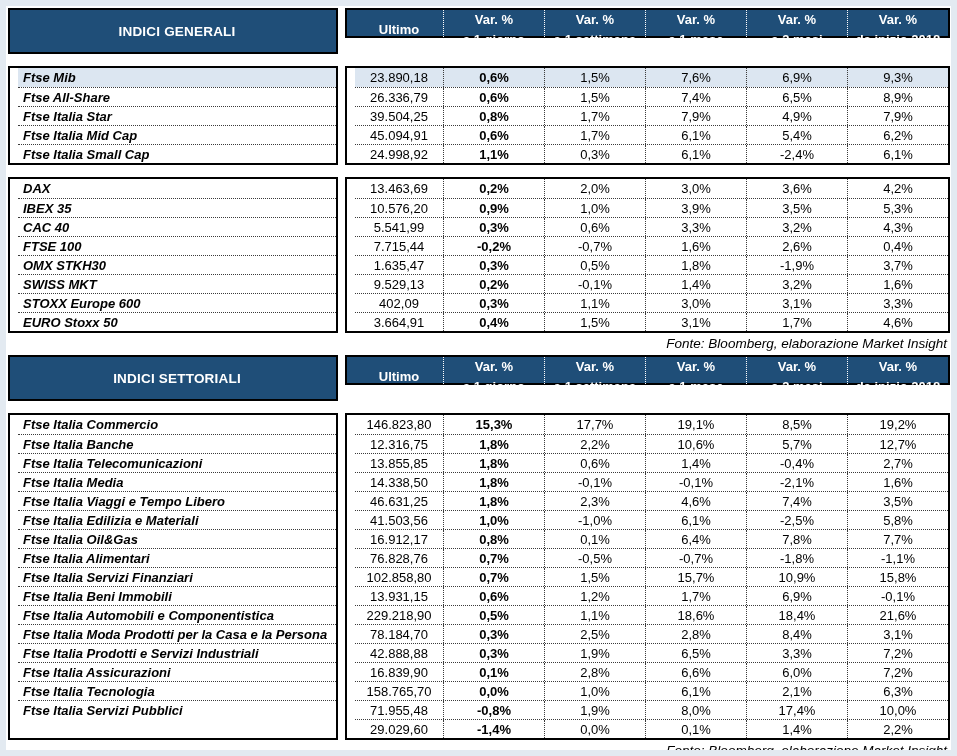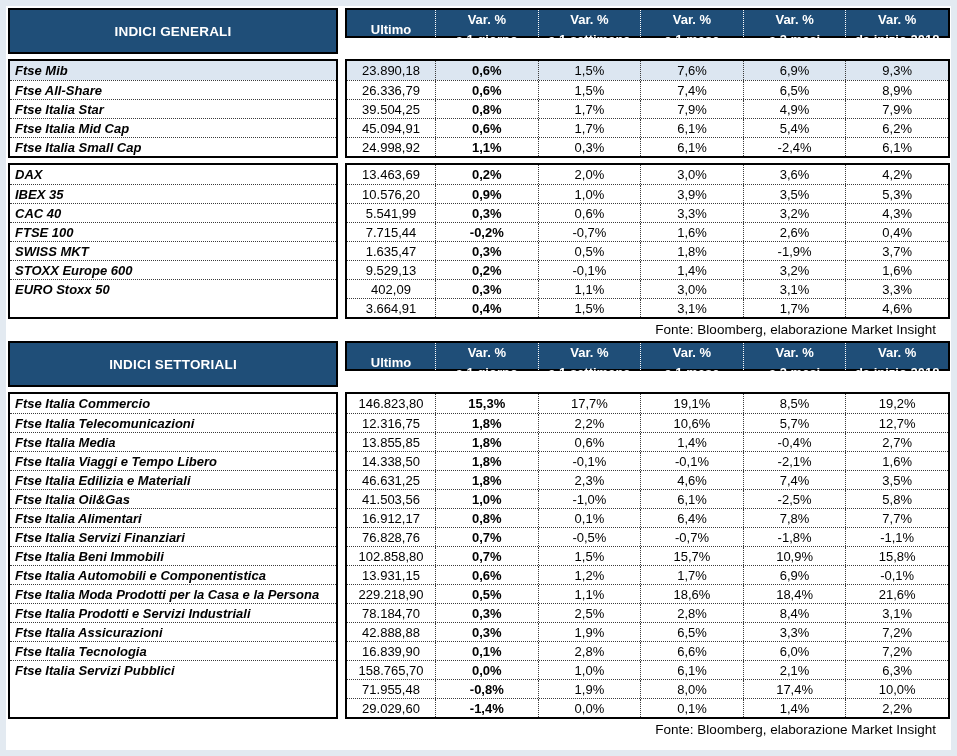--- a/index.html
+++ b/index.html
@@ -7,26 +7,27 @@
   body {
     width: 957px; height: 756px;
     background: var(--page-bg, #ffffff);
     border: 6px solid var(--frame-color, #e3eaf1);
     font-family: "Liberation Sans", sans-serif;
     color: #000;
     overflow: hidden;
   }
   .sheet { padding: 2px 0 0 2px; }
 
-  .band { display: flex; gap: 7px; margin-top: 5px; }
+  .band { display: flex; gap: 7px; margin-top: 12px; }
   .band:first-child { margin-top: 0; }
 
   .box {
     border: 2px solid #000;
     background: #fff;
+    padding-left: 8px;
   }
   .name-box { width: 330px; }
   .data-box { width: 605px; }
 
   
   .head-name {
     background: var(--header-bg, #1f4e78);
     color: var(--header-text, #ffffff);
     height: 46px;
     display: flex; align-items: center; justify-content: center;
@@ -62,23 +63,24 @@
     display: flex; align-items: center; justify-content: center;
     font-size: 13px;
   }
   .dcell.sep { border-left: 1px dotted #3a3a3a; }
   .dcell.bold { font-weight: bold; }
   .hl-row { background: var(--highlight-bg, #dce6f1); }
 
   .fonte {
     width: 942px;
     text-align: right;
+    font-style: italic;
     font-size: 13.5px;
     margin: 3px 0 4px 0;
-    padding-right: 14px;
+    padding-right: 3px;
   }
 </style>
 </head>
 <body>
 
 <div class="sheet">
   <section class="market-table">
       <div class="band">
         <div class="box name-box head-name">INDICI GENERALI</div>
         <div class="box data-box head-grid">
@@ -157,20 +159,21 @@
             <div class="dcell sep">6,1%</div>
           </div>
         </div>
       </div>
       <div class="band">
         <div class="box name-box">
           <div class="nrow">DAX</div>
           <div class="nrow rsep">IBEX 35</div>
           <div class="nrow rsep">CAC 40</div>
           <div class="nrow rsep">FTSE 100</div>
+          <div class="nrow rsep">OMX STKH30</div>
           <div class="nrow rsep">SWISS MKT</div>
           <div class="nrow rsep">STOXX Europe 600</div>
           <div class="nrow rsep">EURO Stoxx 50</div>
         </div>
         <div class="box data-box">
           <div class="drow">
             <div class="dcell">13.463,69</div>
             <div class="dcell sep bold">0,2%</div>
             <div class="dcell sep">2,0%</div>
             <div class="dcell sep">3,0%</div>
@@ -262,20 +265,21 @@
           </div>
           <div class="hcell sep">
             <div class="hl">Var. %</div>
             <div class="hl">da inizio 2018</div>
           </div>
         </div>
       </div>
       <div class="band">
         <div class="box name-box">
           <div class="nrow">Ftse Italia Commercio</div>
+          <div class="nrow rsep">Ftse Italia Banche</div>
           <div class="nrow rsep">Ftse Italia Telecomunicazioni</div>
           <div class="nrow rsep">Ftse Italia Media</div>
           <div class="nrow rsep">Ftse Italia Viaggi e Tempo Libero</div>
           <div class="nrow rsep">Ftse Italia Edilizia e Materiali</div>
           <div class="nrow rsep">Ftse Italia Oil&amp;Gas</div>
           <div class="nrow rsep">Ftse Italia Alimentari</div>
           <div class="nrow rsep">Ftse Italia Servizi Finanziari</div>
           <div class="nrow rsep">Ftse Italia Beni Immobili</div>
           <div class="nrow rsep">Ftse Italia Automobili e Componentistica</div>
           <div class="nrow rsep">Ftse Italia Moda Prodotti per la Casa e la Persona</div>

